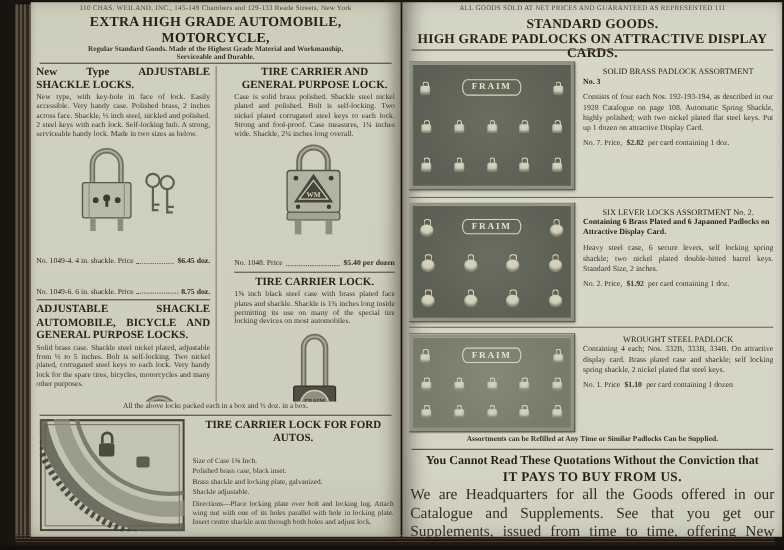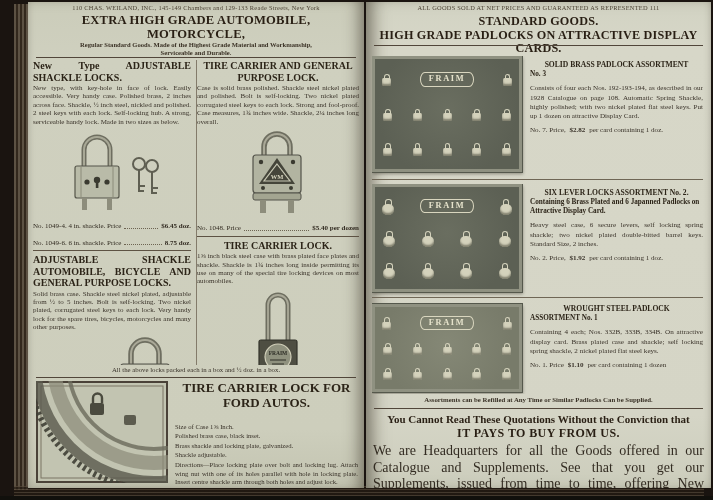--- a/index.html
+++ b/index.html
@@ -22,47 +22,47 @@
     line-height:1.12;letter-spacing:.2px;}
   .pl-title{top:11px;font-size:12.6px;}
   .pr-title{top:13px;font-size:12.2px;}
   .psub{position:absolute;left:4px;right:4px;top:39px;text-align:center;font-weight:bold;
     font-size:6.6px;line-height:1.25;color:#3c3327;}
   .rule{position:absolute;left:8px;right:8px;border-top:1.2px solid #51463a;}
   
   .cols{position:absolute;top:58px;left:5px;right:5px;height:305px;display:flex;overflow:hidden;}
   .col{width:50%;font-size:7px;line-height:1.2;text-align:justify;color:#3a332a;}
   .col1{padding-right:5px;}
-  .col2{padding-left:0;border-left:1px solid #837b6a;}
+  .col2{padding-left:16px;border-left:1px solid #837b6a;}
   .subhead{font-weight:bold;font-size:10px;color:#2c2418;margin:0 0 1px 0;line-height:1.15;}
   .subhead.center{text-align:center;}
   .col p{margin:0 0 2px 0;}
-  .price-row{display:flex;align-items:flex-end;font-size:7px;margin-top:8px;color:#332c22;justify-content:flex-end;}
+  .price-row{display:flex;align-items:flex-end;font-size:7px;margin-top:19px;color:#332c22;justify-content:flex-end;}
   .price-row .fill{flex:1;border-bottom:1px dotted #6d6452;margin:0 3px 2px;}
   .b{font-weight:bold;}
   .sec-rule{border-top:1px solid #5d5243;margin:3px 0 3px;}
   .art{text-align:center;margin:1px 0;}
   .lockrow{display:flex;align-items:center;gap:14px;margin-top:2px;}
   .priceblock{font-size:7px;text-align:left;width:62px;color:#332c22;line-height:1.3;}
   .note-line{position:absolute;top:364px;left:8px;right:8px;text-align:center;font-size:6.8px;color:#3a332a;}
   .rule-ford{top:375px;}
   .ford{position:absolute;top:379px;left:8px;right:6px;height:104px;display:flex;gap:7px;overflow:hidden;}
   .ford-text{flex:1;font-size:6.7px;line-height:1.25;color:#3a332a;}
-  .ford-text .subhead{font-size:13px;text-align:center;margin-bottom:12px;}
+  .ford-text .subhead{font-size:10px;text-align:center;margin-bottom:12px;}
   .ford-line{margin:0 0 1px 0;}
   .ford-dir{text-align:justify;margin:2px 0 2px;}
   .ford-pack{text-align:center;margin-top:2px;}
   
   .rp-rule-title{top:43px;}
   .rp{position:absolute;left:6px;right:8px;display:flex;gap:8px;overflow:hidden;}
   .rp1{top:54px;height:124px;border-bottom:1px solid #6f6655;}
   .rp2{top:182px;height:114px;border-bottom:1px solid #6f6655;}
   .rp3{top:298px;height:94px;}
   .rp-text{flex:1;font-size:7.1px;line-height:1.3;color:#3a332a;padding-top:4px;}
-  .rp-text .h1{font-weight:bold;font-size:7.6px;text-align:center;color:#2c2418;margin:0;line-height:1.25;}
+  .rp-text .h1{font-weight:normal;font-size:7.6px;text-align:center;color:#2c2418;margin:0;line-height:1.25;}
   .rp-text .h2{font-weight:bold;font-size:7.2px;color:#2c2418;margin:1px 0 5px;line-height:1.25;}
   .rp-text p{margin:0 0 5px;text-align:justify;}
   .rp-price{font-size:7.1px;}
   .rp-price .b{margin:0 2px;}
   
   .card{width:150px;border:3px solid #8f9181;box-shadow:0 0 0 1px #55584c, 1px 2px 3px rgba(30,25,15,.4);
     display:flex;flex-direction:column;justify-content:space-around;padding:3px 5px;}
   .card-dark{background:radial-gradient(circle at 50% 45%,#6a6e60,#5c6054 75%);}
   .card-light{background:radial-gradient(circle at 50% 45%,#858876,#787b6a 75%);}
   .card-row{display:flex;justify-content:space-between;align-items:flex-end;padding:0 3px;}
@@ -334,21 +334,20 @@
         <div class="card-row">
           <span class="ml"></span>
             <span class="ml"></span>
             <span class="ml"></span>
             <span class="ml"></span>
             <span class="ml"></span>
         </div>
       </div>
       <div class="rp-text">
         <div class="h1">WROUGHT STEEL PADLOCK</div>
-        <div class="h2">ASSORTMENT No. 1</div>
         <p>Containing 4 each; Nos. 332B, 333B, 334B.  On attractive display card.  Brass plated case and shackle; self locking spring shackle, 2 nickel plated flat steel keys.</p>
         <div class="rp-price">
           <span>No. 1. Price</span>
           <span class="b">$1.10</span>
           <span>per card containing 1 dozen</span>
         </div>
       </div>
     </div>
 
     <div class="refill">Assortments can be Refilled at Any Time or Similar Padlocks Can be Supplied.</div>

